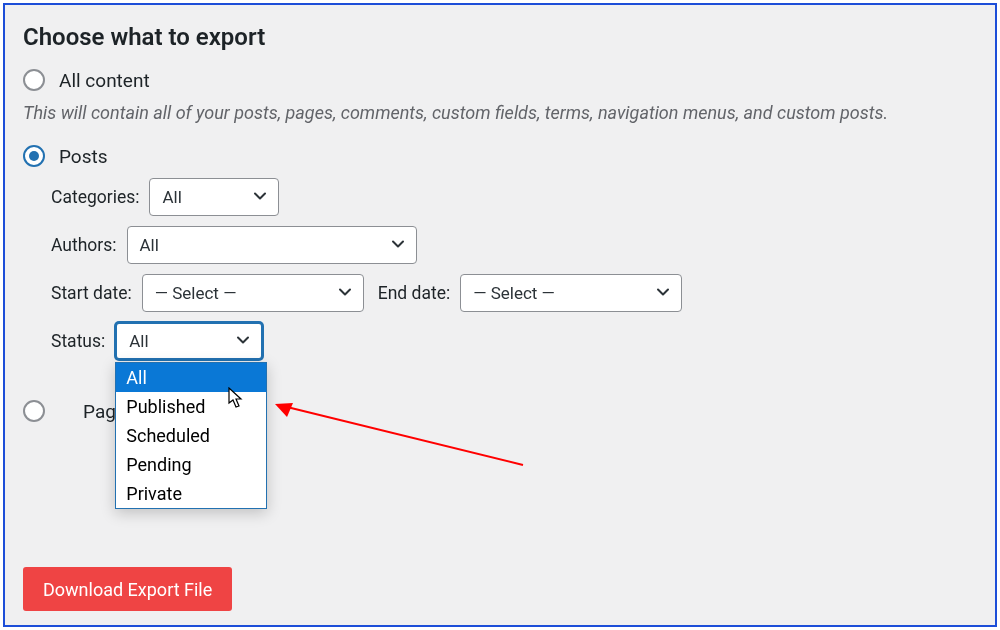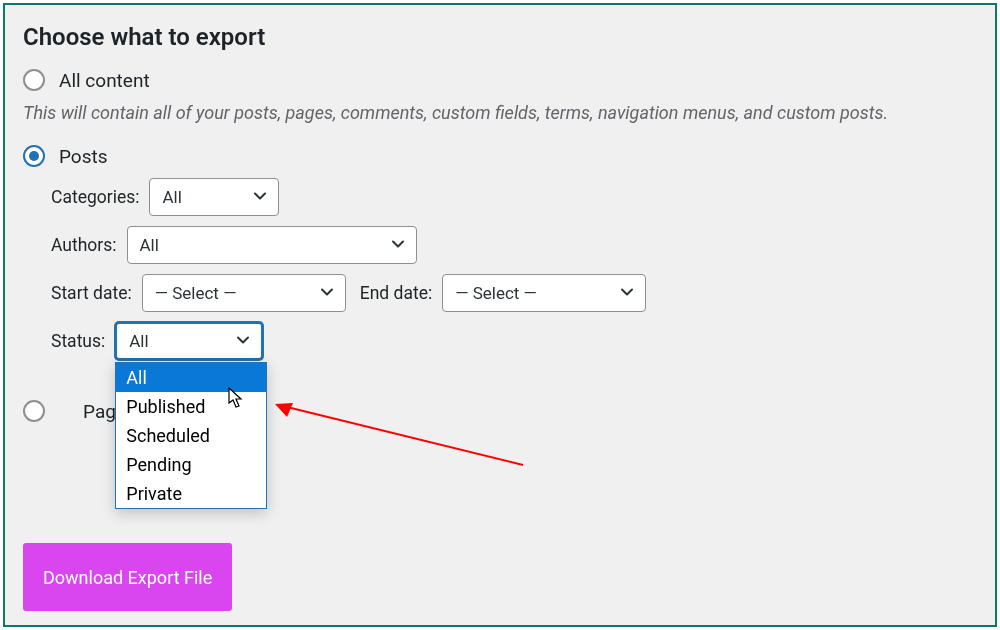--- a/index.html
+++ b/index.html
@@ -10,21 +10,21 @@
     background: #fff;
     font-family: -apple-system, BlinkMacSystemFont, "Segoe UI", Roboto, Oxygen-Sans, Ubuntu, Cantarell, "Helvetica Neue", sans-serif;
     color: #1d2327;
     font-size: 18px;
   }
   .outer {
     box-sizing: border-box;
     margin: 3px;
     width: 994px;
     height: 624px;
-    border: 2px solid #0f766e;
+    border: 2px solid #1d4ed8;
     background: #f0f0f1;
     padding: 18px 18px 18px 18px;
     position: relative;
     overflow: hidden;
   }
   h2.title {
     margin: 0 0 18px 0;
     font-size: 24px;
     font-weight: 600;
     color: #1d2327;
@@ -99,21 +99,21 @@
   }
   .chevron {
     display: inline-block;
     transform: translateY(-1px);
   }
   .chevron svg { display: block; }
 
   
   .w-cat   { width: 130px; }
   .w-auth  { width: 290px; }
-  .w-date  { width: 204px; }
+  .w-date  { width: 222px; }
   .w-status{ width: 148px; }
 
   .status-wrap {
     position: relative;
   }
   .dropdown {
     position: absolute;
     top: 40px;
     left: 0;
     width: 150px;
@@ -141,26 +141,26 @@
     height: 22px;
     z-index: 12;
     pointer-events: none;
   }
   .cursor svg { display:block; }
 
   .button-primary {
     position: absolute;
     left: 18px;
     bottom: 14px;
-    background: #d946ef;
+    background: #ef4444;
     color: #fff;
     border: none;
     border-radius: 3px;
     height: 44px;
-    padding: 12px 20px;
+    padding: 0 20px;
     font-size: 18px;
     display: inline-flex;
     align-items: center;
   }
 
   
   .annot {
     position: absolute;
     left: 268px;
     top: 392px;

